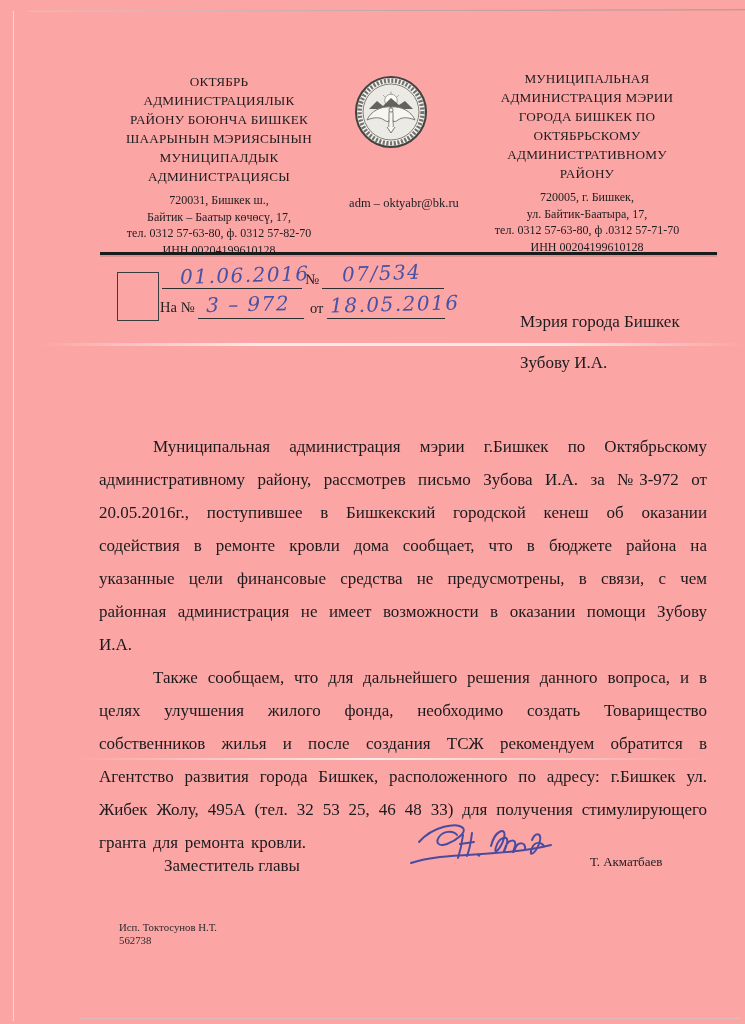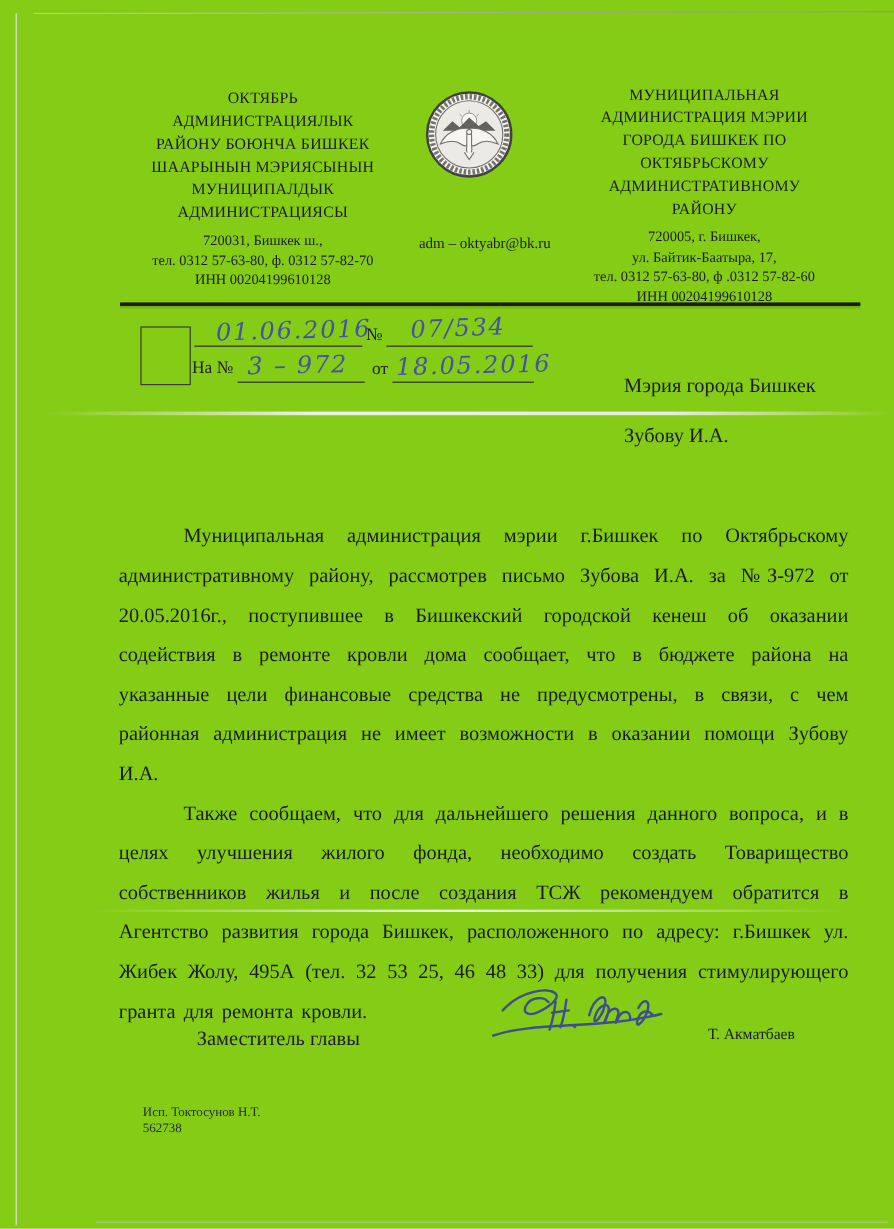--- a/index.html
+++ b/index.html
@@ -1,21 +1,21 @@
 <!DOCTYPE html>
 <html lang="ru"><head>
 <meta charset="utf-8">
 <title>Scanned letter</title>
 <style>
   html,body{margin:0;padding:0;background:#e9e9e8;}
   .page{
     position:relative;
     width:745px;height:1024px;
     margin:0 auto;
-    background:#84cc16;
+    background:#fca5a5;
     font-family:"Liberation Serif", serif;
     color:#1d1d1f;
     overflow:hidden;
   }
   
   .edge-top{position:absolute;left:28px;top:10px;width:717px;height:1px;
     background:linear-gradient(90deg,#cfcfcd,#9d9d9b 70%,#8f8f8d);opacity:.75;transform:rotate(-.12deg);}
   .edge-left{position:absolute;left:13px;top:11px;width:1px;height:1010px;background:#e2e1df;}
   .edge-bottom{position:absolute;left:80px;bottom:5px;width:660px;height:1px;background:#cbcac8;opacity:.6;}
   .fold1{position:absolute;left:0;top:343px;width:745px;height:3px;
@@ -88,20 +88,21 @@
     <div class="org">
       <div>ОКТЯБРЬ</div>
       <div>АДМИНИСТРАЦИЯЛЫК</div>
       <div>РАЙОНУ БОЮНЧА БИШКЕК</div>
       <div>ШААРЫНЫН МЭРИЯСЫНЫН</div>
       <div>МУНИЦИПАЛДЫК</div>
       <div>АДМИНИСТРАЦИЯСЫ</div>
     </div>
     <div class="addr">
       <div>720031, Бишкек ш.,</div>
+      <div>Байтик – Баатыр көчөсү, 17,</div>
       <div>тел. 0312 57-63-80, ф. 0312 57-82-70</div>
       <div>ИНН 00204199610128</div>
     </div>
   </div>
 
   <svg class="emblem" width="76" height="76" viewBox="0 0 76 76">
     <circle cx="38" cy="38" r="35" fill="#f4f3f0" stroke="#43423f" stroke-width="2.1"></circle>
     <circle cx="38" cy="38" r="28" fill="#eceae5" stroke="#6f6d67" stroke-width="0.9"></circle>
     <circle cx="38" cy="38" r="31.4" fill="none" stroke="#504e49" stroke-width="4.4" stroke-dasharray="2.1 1.6" opacity="0.78"></circle>
     <circle cx="38" cy="26.5" r="6.3" fill="#fbfaf6" stroke="#8d8b83" stroke-width="0.8"></circle>
@@ -126,21 +127,21 @@
       <div>МУНИЦИПАЛЬНАЯ</div>
       <div>АДМИНИСТРАЦИЯ МЭРИИ</div>
       <div>ГОРОДА БИШКЕК ПО</div>
       <div>ОКТЯБРЬСКОМУ</div>
       <div>АДМИНИСТРАТИВНОМУ</div>
       <div>РАЙОНУ</div>
     </div>
     <div class="addr">
       <div>720005, г. Бишкек,</div>
       <div>ул. Байтик-Баатыра, 17,</div>
-      <div>тел. 0312 57-63-80, ф .0312 57-82-60</div>
+      <div>тел. 0312 57-63-80, ф .0312 57-71-70</div>
       <div>ИНН 00204199610128</div>
     </div>
   </div>
 
   <div class="divider"></div>
 
   <div>
     <div class="ref-box"></div>
     <span class="uline u1"></span>
     <span class="uline u2"></span>

